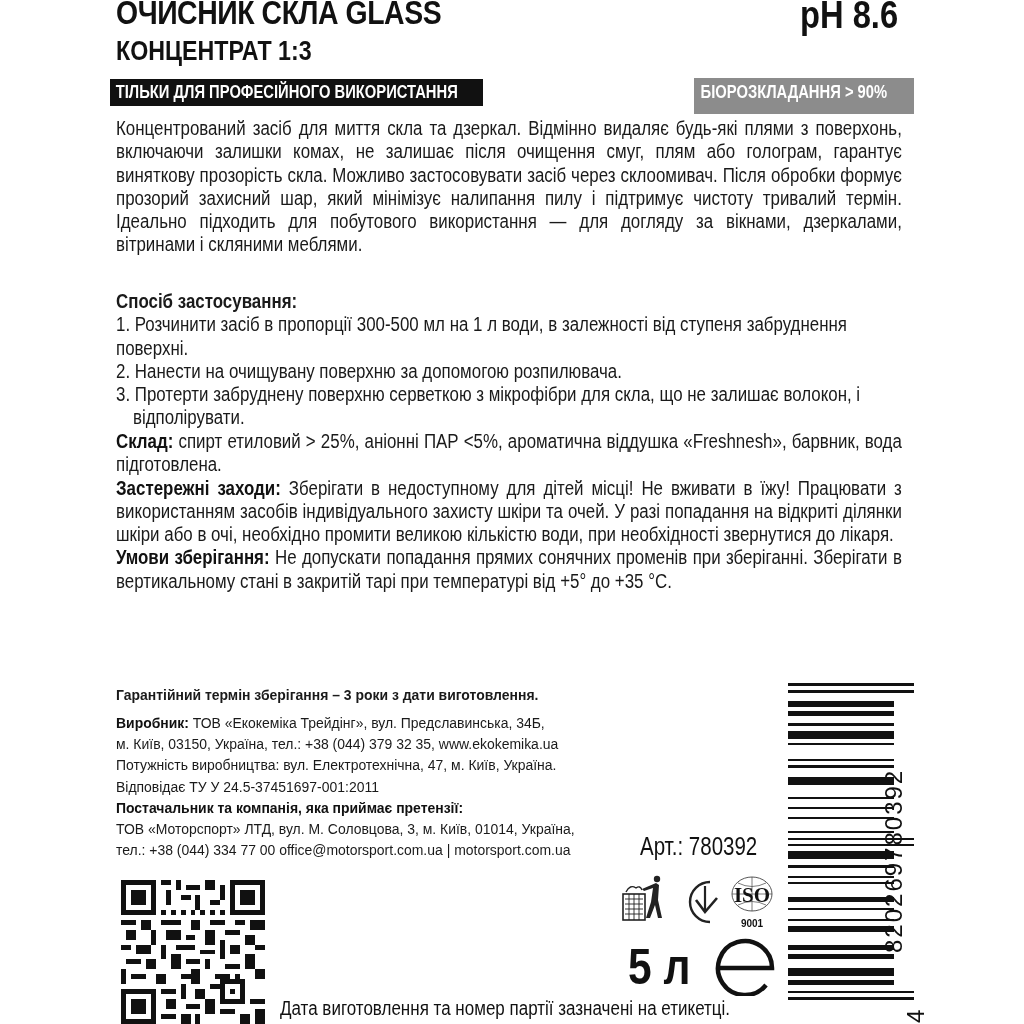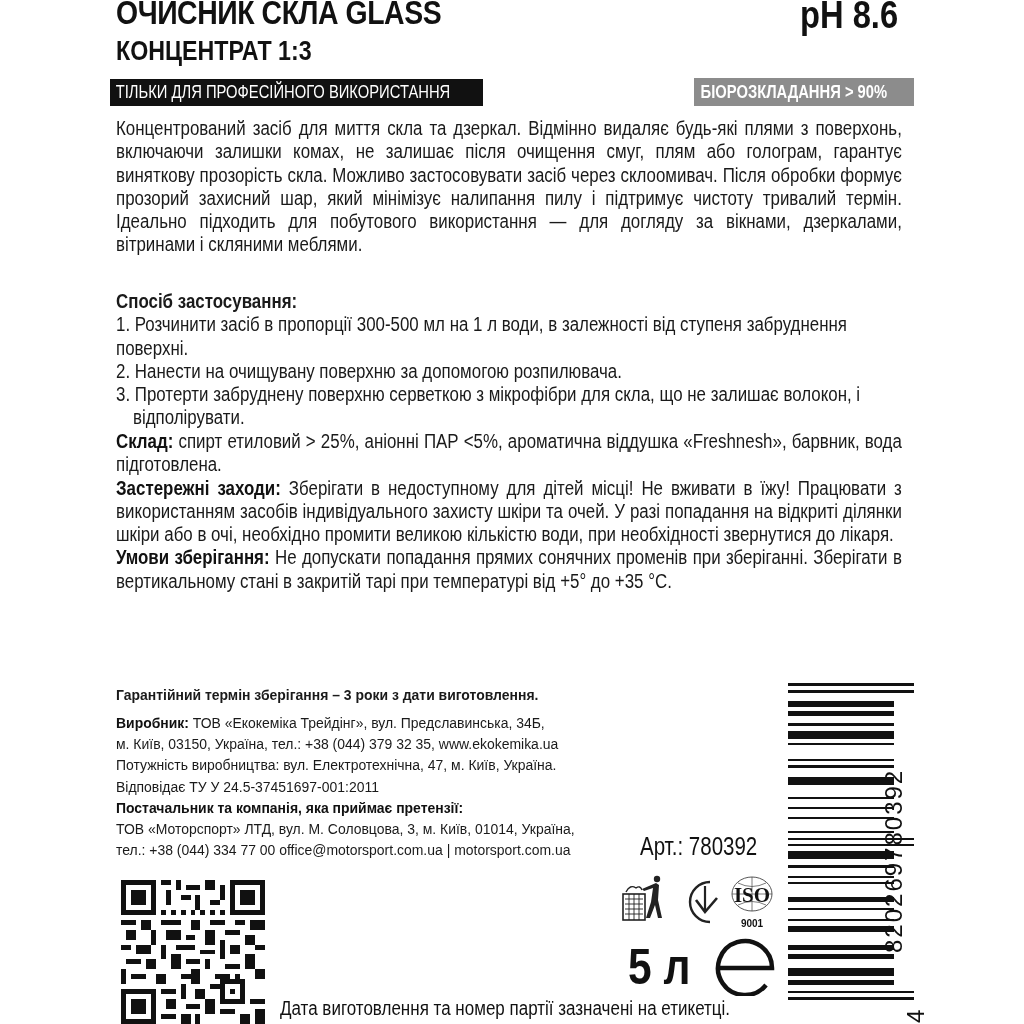--- a/index.html
+++ b/index.html
@@ -5,23 +5,23 @@
   * { box-sizing: border-box; margin: 0; padding: 0; }
   html, body { width: 1024px; height: 1024px; background: #ffffff; overflow: hidden; }
   body { position: relative; font-family: "Liberation Sans", "DejaVu Sans", sans-serif; color: #1a1a1a; }
 
   .abs { position: absolute; }
 
   .title { left: 116px; top: -6px; font-size: 33px; font-weight: bold; letter-spacing: -0.5px; transform: scaleX(0.86); transform-origin: left top; white-space: nowrap; color: #111; }
   .subtitle { left: 116px; top: 36px; font-size: 27px; font-weight: bold; transform: scaleX(0.86); transform-origin: left top; white-space: nowrap; color: #111; }
   .ph { left: 800px; top: -6px; font-size: 38px; font-weight: bold; transform: scaleX(0.86); transform-origin: left top; white-space: nowrap; color: #111; }
 
-  .pro-banner { left: 110px; top: 79px; width: 373px; height: 27px; background: #111; color: #fff; font-weight: normal; font-size: 18px; line-height: 27px; white-space: nowrap; overflow: hidden; }
+  .pro-banner { left: 110px; top: 79px; width: 373px; height: 27px; background: #111; color: #fff; font-weight: bold; font-size: 18px; line-height: 27px; white-space: nowrap; overflow: hidden; }
   .pro-banner span { display: inline-block; padding-left: 7px; transform: scaleX(0.82); transform-origin: left center; }
-  .bio-badge { left: 694px; top: 78px; width: 220px; height: 28px; background: #8c8c8c; color: #fff; font-weight: bold; font-size: 18px; line-height: 28px; white-space: nowrap; overflow: hidden; }
+  .bio-badge { left: 694px; top: 78px; width: 220px; height: 36px; background: #8c8c8c; color: #fff; font-weight: bold; font-size: 18px; line-height: 28px; white-space: nowrap; overflow: hidden; }
   .bio-badge span { display: inline-block; padding-left: 8px; transform: scaleX(0.82); transform-origin: left center; }
 
   .body-text { left: 116px; width: 930px; font-size: 20px; line-height: 23.3px; transform: scaleX(0.845); transform-origin: left top; color: #1a1a1a; }
   .body-text p { text-align: justify; }
   .b { font-weight: bold; color: #111; }
 
   .desc { top: 117px; }
   .method { top: 290px; }
   .method .head { font-weight: bold; }
   .method .item { text-align: left; }

